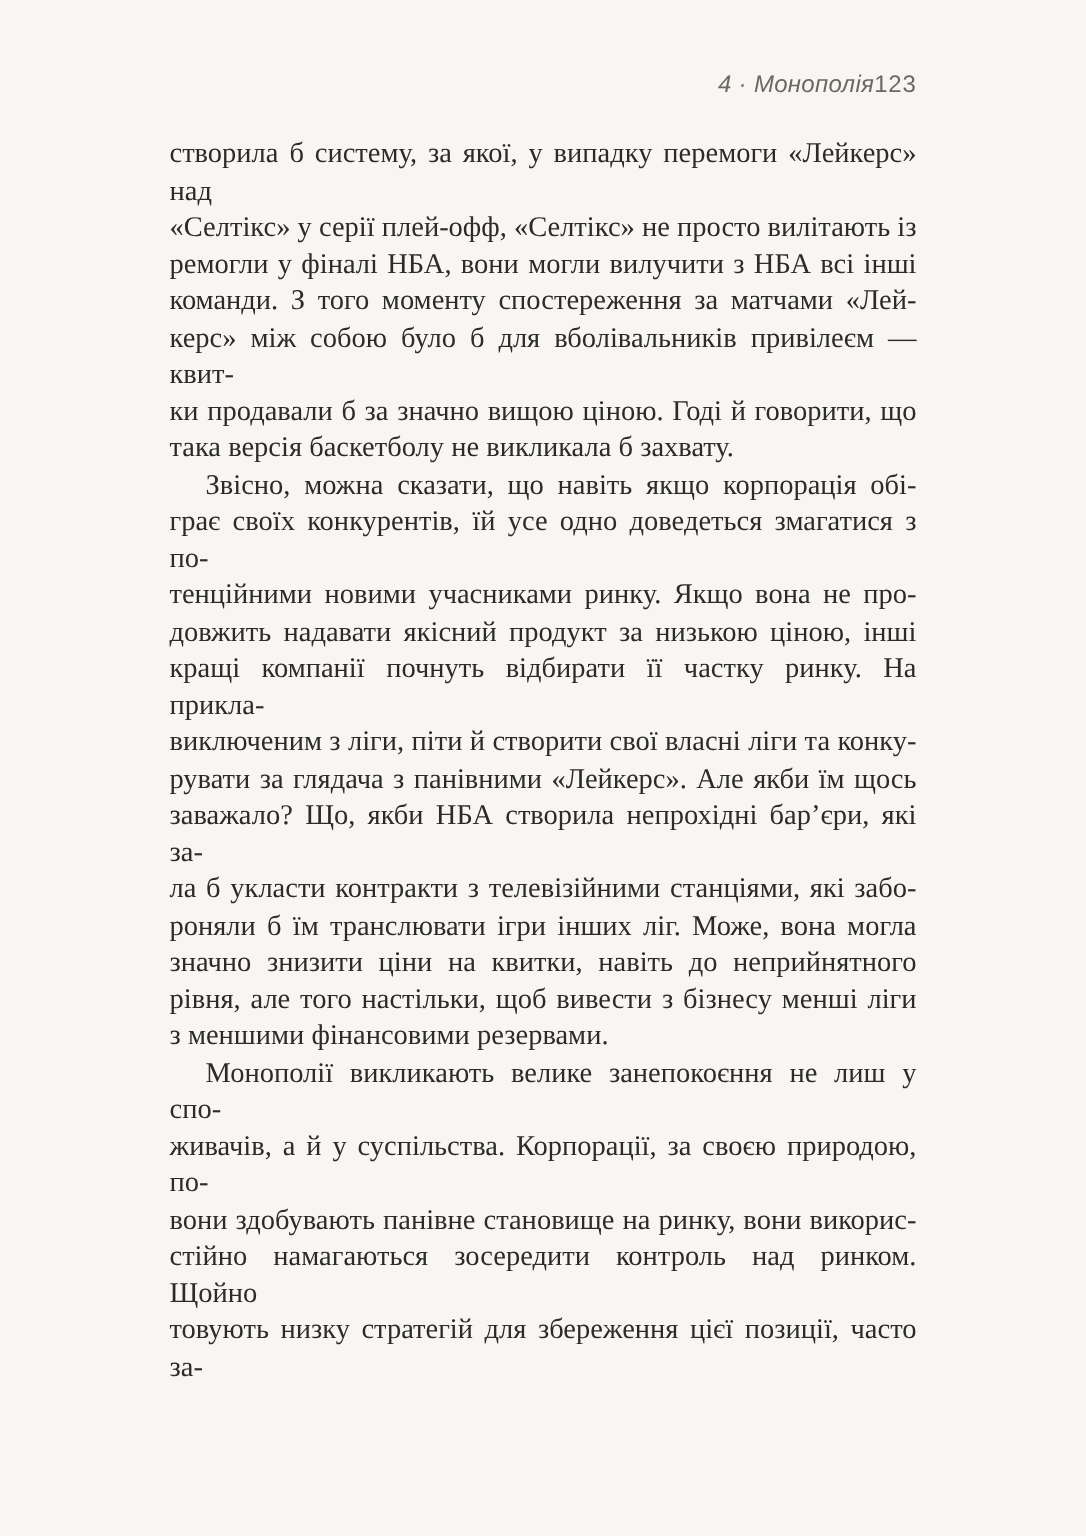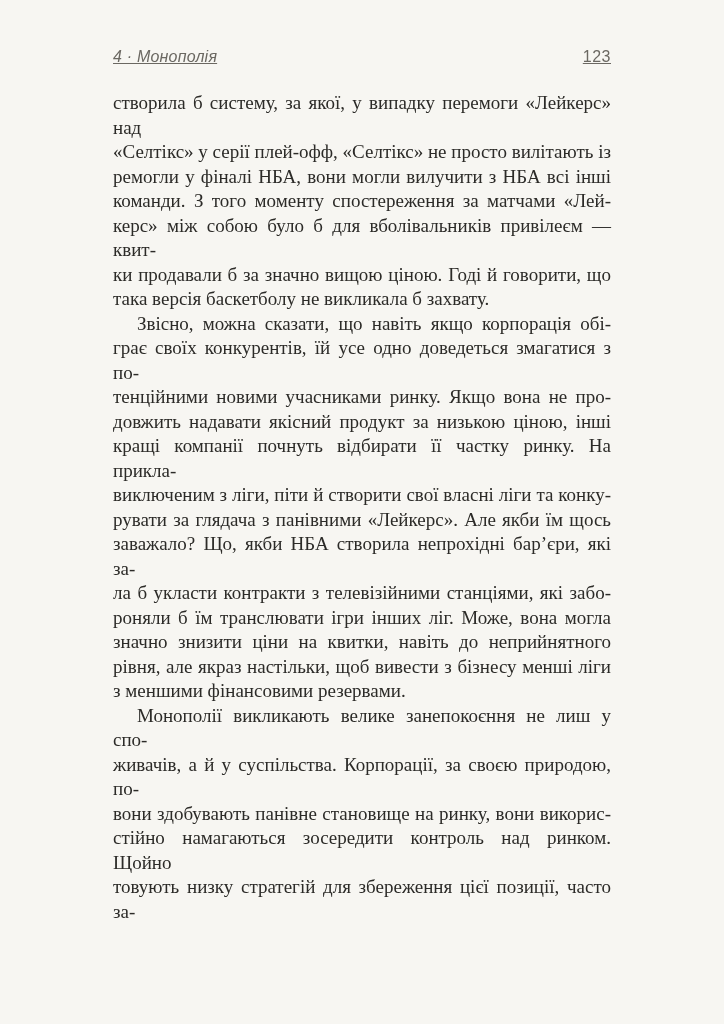--- a/index.html
+++ b/index.html
@@ -12,27 +12,26 @@
     position: relative;
     width: 724px; height: 1024px;
     background: var(--bg, #f7f6f2);
     font-family: "Liberation Serif", serif;
   }
   .page-header {
     position: absolute;
     left: 113px; top: 46px;
     width: 498px;
     display: flex;
-    justify-content: space-between;
+    justify-content: flex-end;
     align-items: baseline;
     font-family: "Liberation Sans", sans-serif;
     font-size: 16px;
     line-height: 22px;
     color: var(--hdr, #6b6862);
-    text-decoration: underline;
   }
   .chapter-title { font-style: italic; letter-spacing: 0.2px; }
   .page-number { font-style: normal; letter-spacing: 0.5px; }
   .body-text {
     position: absolute;
     left: 113px; top: 91px;
     width: 498px;
     font-size: 19px;
     line-height: 24.5px;
     color: var(--txt, #2c2b28);
@@ -66,21 +65,21 @@
         <div class="line jl">грає своїх конкурентів, їй усе одно доведеться змагатися з по-</div>
         <div class="line jl">тенційними новими учасниками ринку. Якщо вона не про-</div>
         <div class="line jl">довжить надавати якісний продукт за низькою ціною, інші</div>
         <div class="line jl">кращі компанії почнуть відбирати її частку ринку. На прикла-</div>
         <div class="line jl">виключеним з ліги, піти й створити свої власні ліги та конку-</div>
         <div class="line jl">рувати за глядача з панівними «Лейкерс». Але якби їм щось</div>
         <div class="line jl">заважало? Що, якби НБА створила непрохідні бар’єри, які за-</div>
         <div class="line jl">ла б укласти контракти з телевізійними станціями, які забо-</div>
         <div class="line jl">роняли б їм транслювати ігри інших ліг. Може, вона могла</div>
         <div class="line jl">значно знизити ціни на квитки, навіть до неприйнятного</div>
-        <div class="line jl">рівня, але якраз настільки, щоб вивести з бізнесу менші ліги</div>
+        <div class="line jl">рівня, але того настільки, щоб вивести з бізнесу менші ліги</div>
         <div class="line">з меншими фінансовими резервами.</div>
       </div>
       <div class="para">
         <div class="line jl ind">Монополії викликають велике занепокоєння не лиш у спо-</div>
         <div class="line jl">живачів, а й у суспільства. Корпорації, за своєю природою, по-</div>
         <div class="line jl">вони здобувають панівне становище на ринку, вони викорис-</div>
         <div class="line jl">стійно намагаються зосередити контроль над ринком. Щойно</div>
         <div class="line jl">товують низку стратегій для збереження цієї позиції, часто за-</div>
       </div>
     </main>

